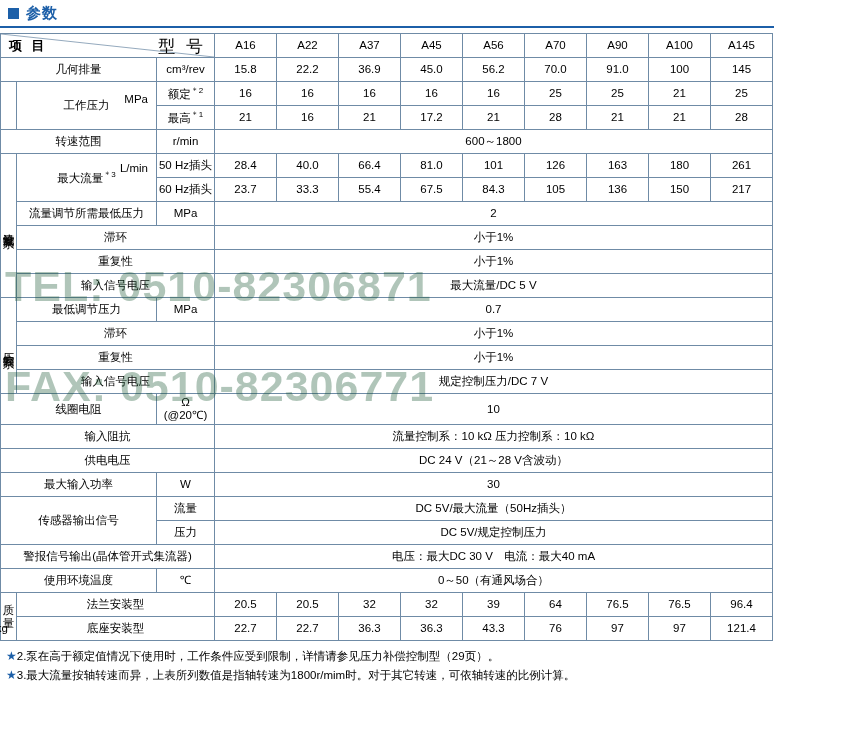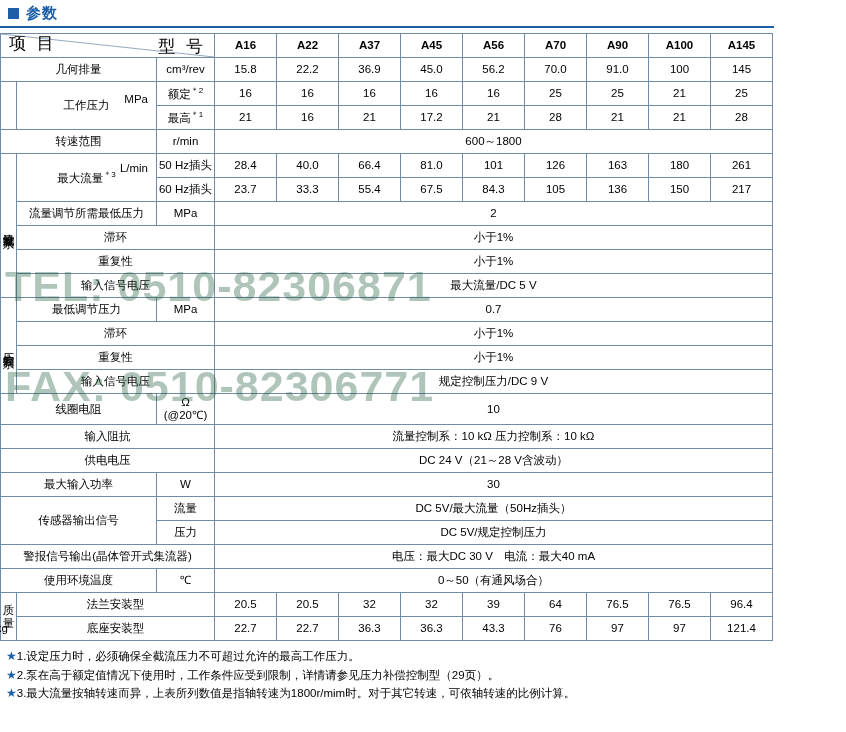--- a/index.html
+++ b/index.html
@@ -84,37 +84,37 @@
     padding:0;
   }
   td.vert span{
     writing-mode:vertical-rl;
     display:inline-block;
     line-height:1.05;
     letter-spacing:1px;
   }
   td.head{
     background:#cfe3f2;
-    font-weight:bold;
+    font-weight:normal;
     text-align:center;
   }
   .sup{font-size:8px;vertical-align:super;}
 
   
   .diag{
     position:relative;
     background:#cfe3f2;
     height:46px;
     padding:0;
   }
   .diag .model{
     position:absolute;right:8px;top:3px;font-size:17px;letter-spacing:3px;
   }
   .diag .item{
-    position:absolute;left:8px;bottom:3px;font-size:17px;letter-spacing:3px;
+    position:absolute;left:8px;bottom:3px;font-size:13px;letter-spacing:3px;font-weight:bold;
   }
   .diag svg{position:absolute;left:0;top:0;width:100%;height:100%;}
 
   
   .notes{
     margin:6px 0 0 6px;
     position:relative;
     z-index:2;
   }
   .note{
@@ -279,21 +279,21 @@
     <tr>
       <td class="lbl" colspan="2">滞环</td>
       <td colspan="9">小于1%</td>
     </tr>
     <tr>
       <td class="lbl" colspan="2">重复性</td>
       <td colspan="9">小于1%</td>
     </tr>
     <tr>
       <td class="lbl" colspan="2">输入信号电压</td>
-      <td colspan="9">规定控制压力/DC 9 V</td>
+      <td colspan="9">规定控制压力/DC 7 V</td>
     </tr>
 
     <tr>
       <td class="lbl" colspan="2">线圈电阻</td>
       <td class="lbl-c">Ω (@20℃)</td>
       <td colspan="9">10</td>
     </tr>
 
     <tr>
       <td class="lbl" colspan="3">输入阻抗</td>
@@ -358,23 +358,20 @@
       <td>76</td>
       <td>97</td>
       <td>97</td>
       <td>121.4</td>
     </tr>
   </tbody>
     </table>
 
   <div class="notes">
     <div class="note">
-      <span class="star">★</span><span>1.设定压力时，必须确保全截流压力不可超过允许的最高工作压力。</span>
-    </div>
-    <div class="note">
       <span class="star">★</span><span>2.泵在高于额定值情况下使用时，工作条件应受到限制，详情请参见压力补偿控制型（29页）。</span>
     </div>
     <div class="note">
       <span class="star">★</span><span>3.最大流量按轴转速而异，上表所列数值是指轴转速为1800r/mim时。对于其它转速，可依轴转速的比例计算。</span>
     </div>
   </div>
 
   <div class="watermark">
     <div class="wm-line wm1">TEL: 0510-82306871</div>
     <div class="wm-line wm2">FAX: 0510-82306771</div>

